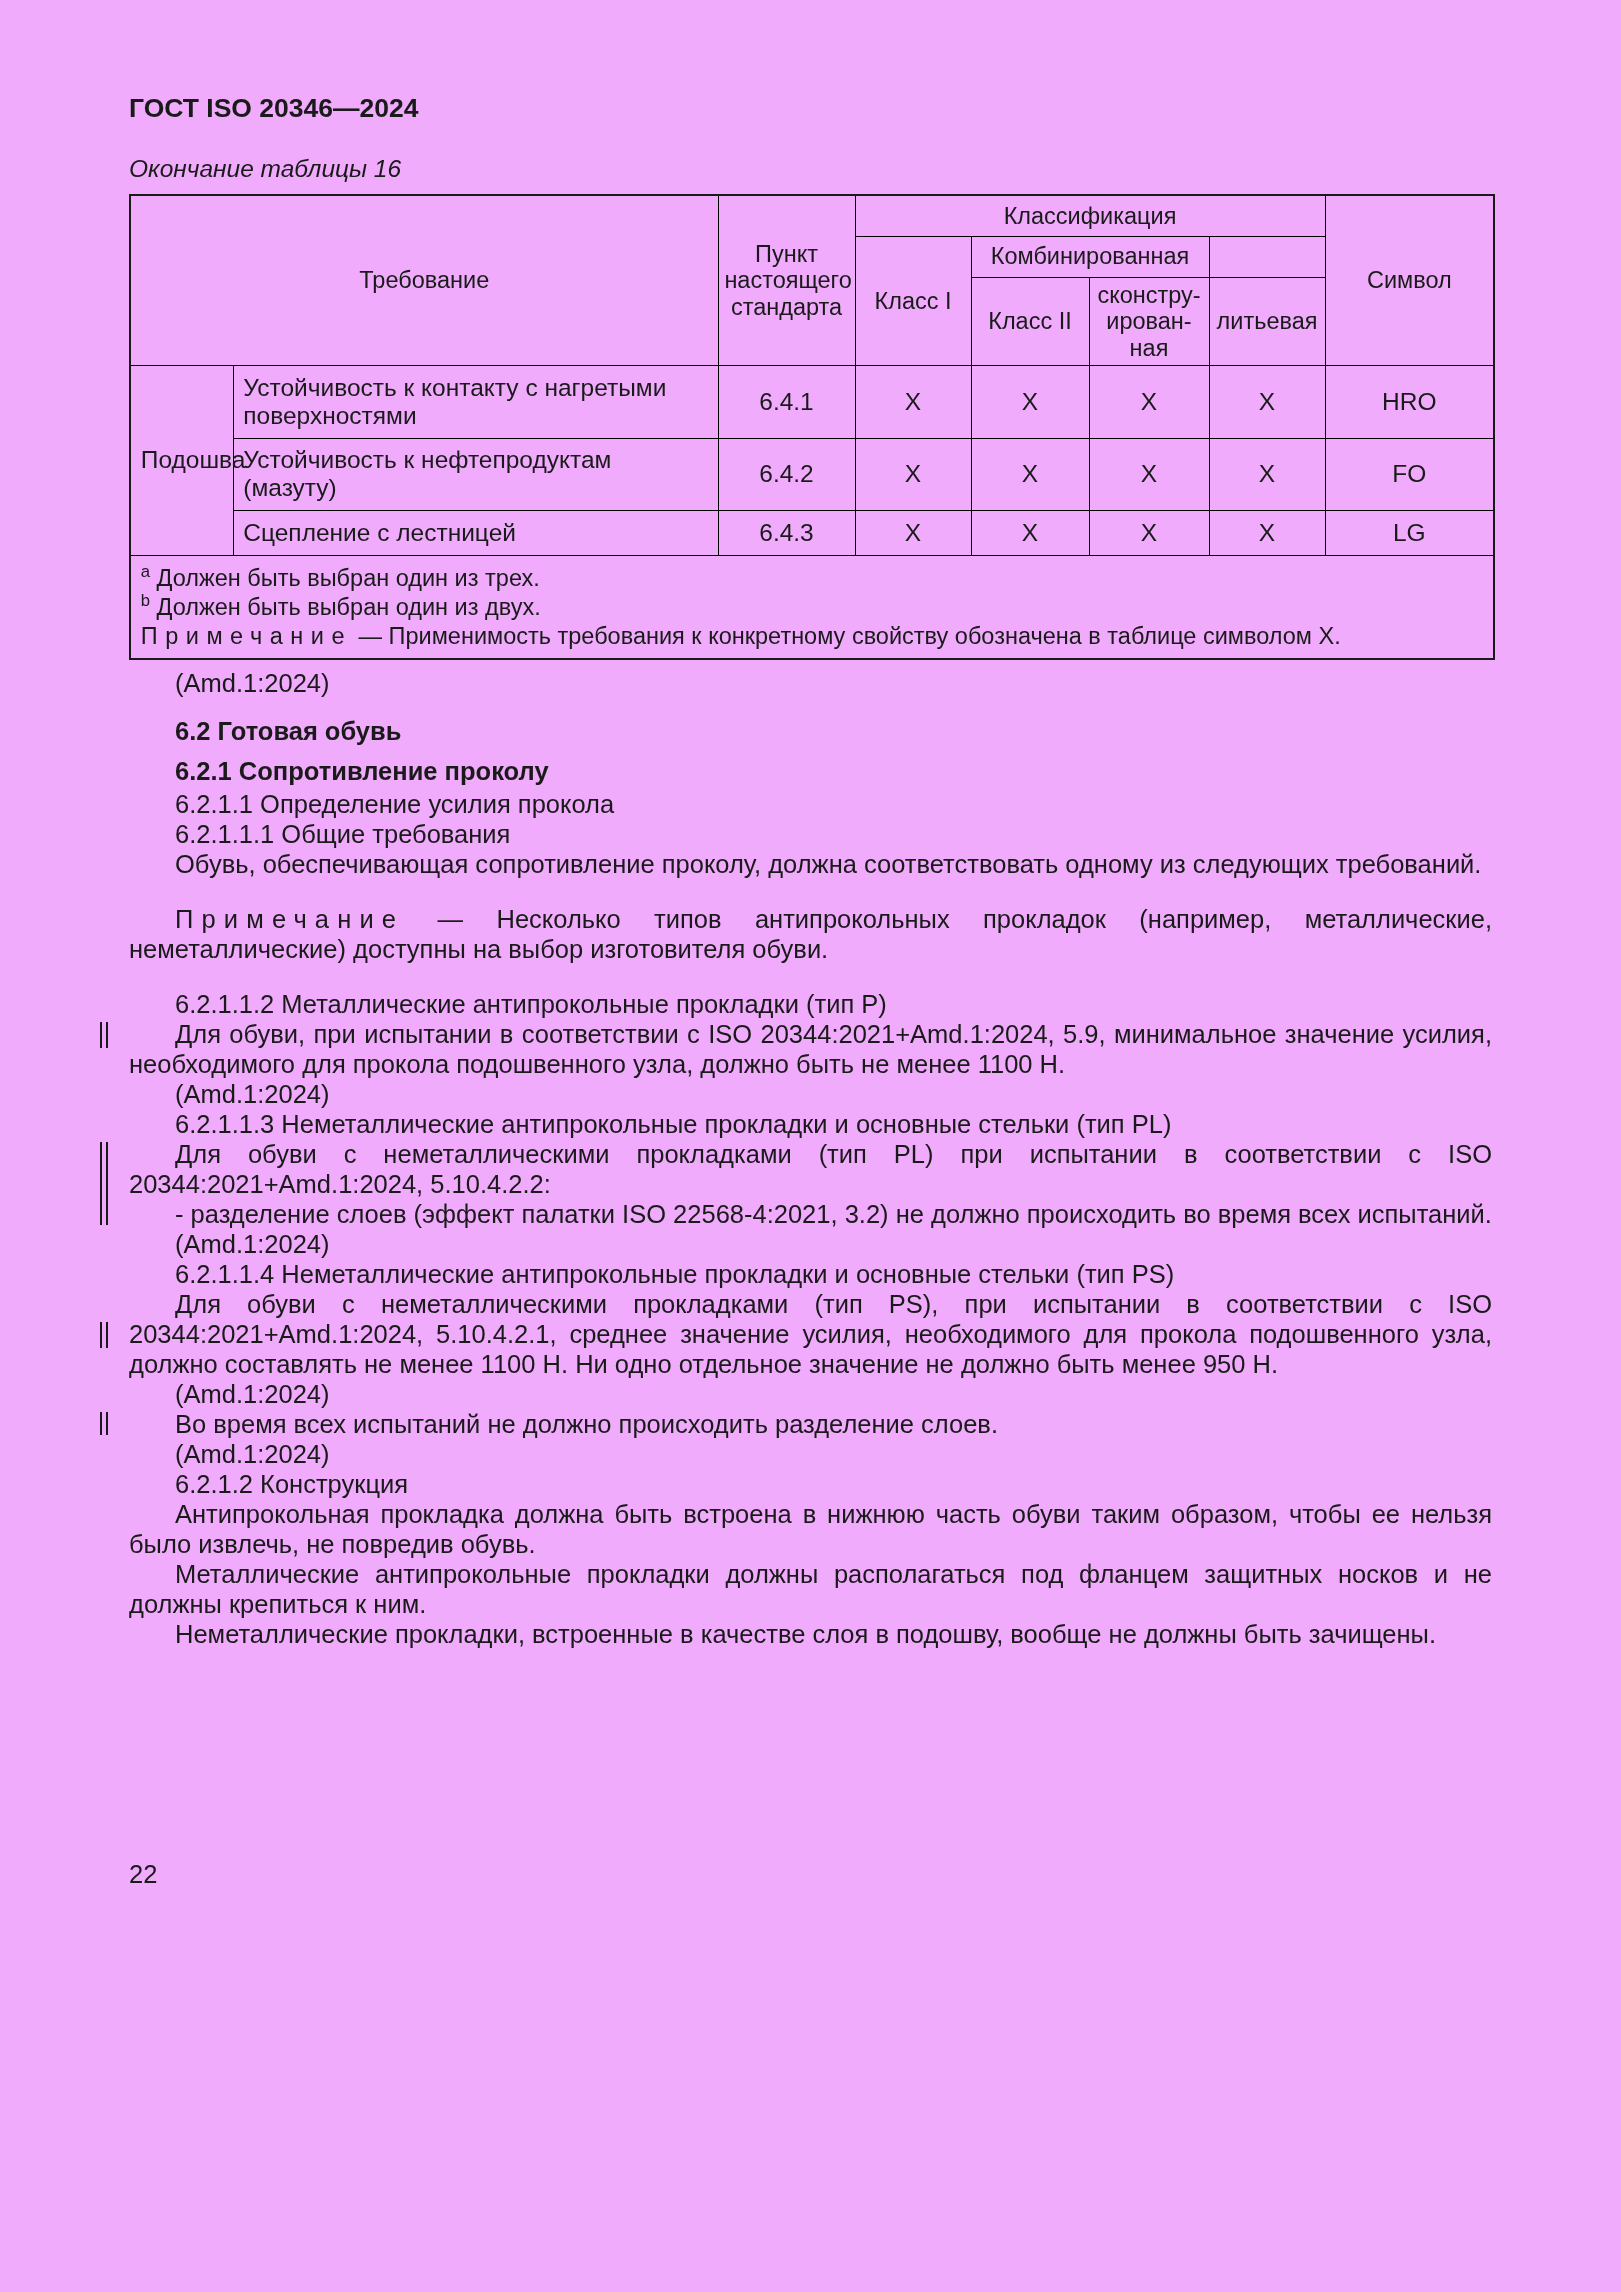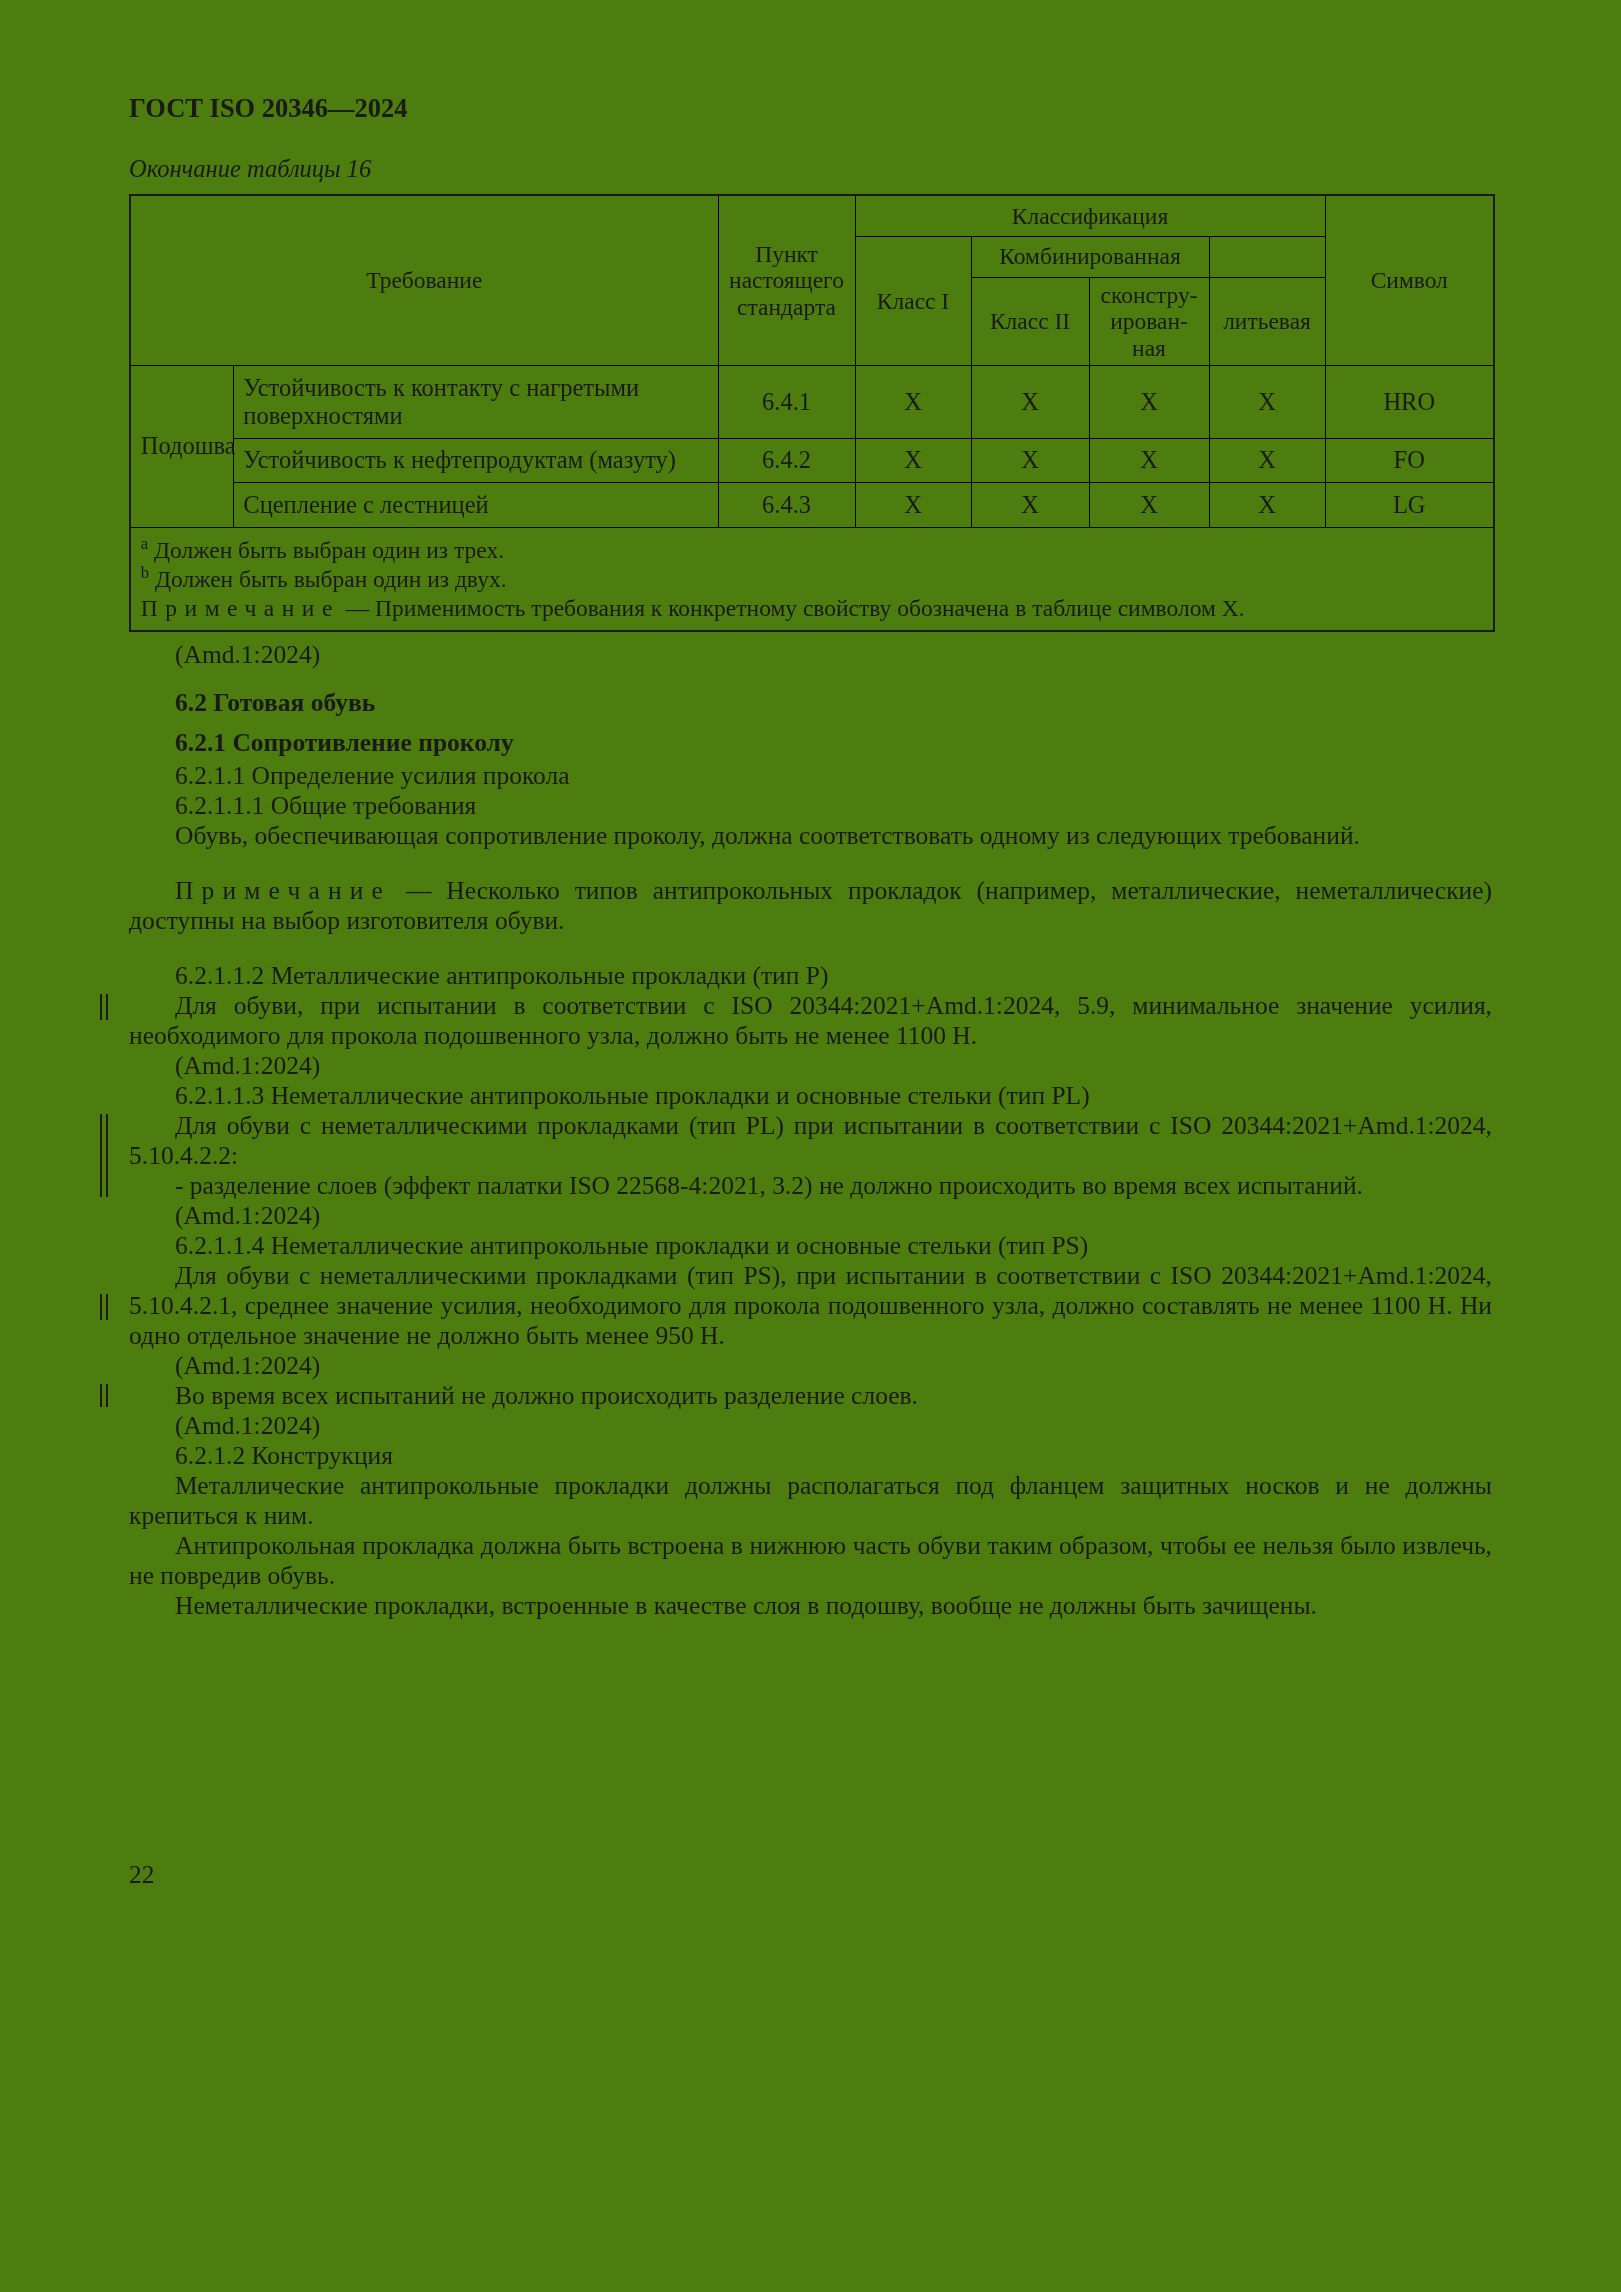--- a/index.html
+++ b/index.html
@@ -1,18 +1,18 @@
 <!DOCTYPE html>
 <html lang="ru"><head>
 <meta charset="utf-8">
 <style>
   * { margin:0; padding:0; box-sizing:border-box; }
   html,body { background:#ffffff; }
   body { font-family:"Liberation Sans", sans-serif; color:#1a1a1a; }
-  .page { position:relative; width:1621px; height:2293px; background:#4d7c0f; padding:93px 129px 0 129px; overflow:hidden;font-family:Liberation Serif, serif; }
+  .page { position:relative; width:1621px; height:2293px; background:#f0abfc; padding:93px 129px 0 129px; overflow:hidden; }
 
   .doc-header { font-weight:bold; font-size:26.5px; line-height:31px; margin-bottom:31px; }
   .caption { font-style:italic; font-size:24.5px; line-height:27.4px; margin-bottom:11.8px; }
 
   table.t16 { border-collapse:collapse; table-layout:fixed; width:1362px; font-size:24.5px; line-height:28px; border:2.9px solid #1a1a1a; }
   .t16 th, .t16 td { border:1px solid #000000; }
   .t16 th { font-weight:normal; font-size:23.5px; line-height:26.5px; text-align:center; vertical-align:middle; padding:3.9px 5.9px; }
   .t16 td { padding:7.8px 9.8px; vertical-align:middle; }
   .hr1 th { height:41px; }
   .hr2 th { height:41px; }
@@ -159,21 +159,21 @@
     </div>
     <p class="line noj">(Amd.1:2024)</p>
 
     <div class="chblock">
       <span class="chbar full"></span>
       <p class="line">Во время всех испытаний не должно происходить разделение слоев.</p>
     </div>
     <p class="line noj">(Amd.1:2024)</p>
 
     <p class="line noj">6.2.1.2 Конструкция</p>
+    <p class="line">Антипрокольная прокладка должна быть встроена в нижнюю часть обуви таким образом, чтобы ее нельзя было извлечь, не повредив обувь.</p>
     <p class="line">Металлические антипрокольные прокладки должны располагаться под фланцем защитных носков и не должны крепиться к ним.</p>
-    <p class="line">Антипрокольная прокладка должна быть встроена в нижнюю часть обуви таким образом, чтобы ее нельзя было извлечь, не повредив обувь.</p>
     <p class="line">Неметаллические прокладки, встроенные в качестве слоя в подошву, вообще не должны быть зачищены.</p>
   </main>
 
   <div class="pagenum">22</div>
 
 </div>
 
 
 </body></html>

